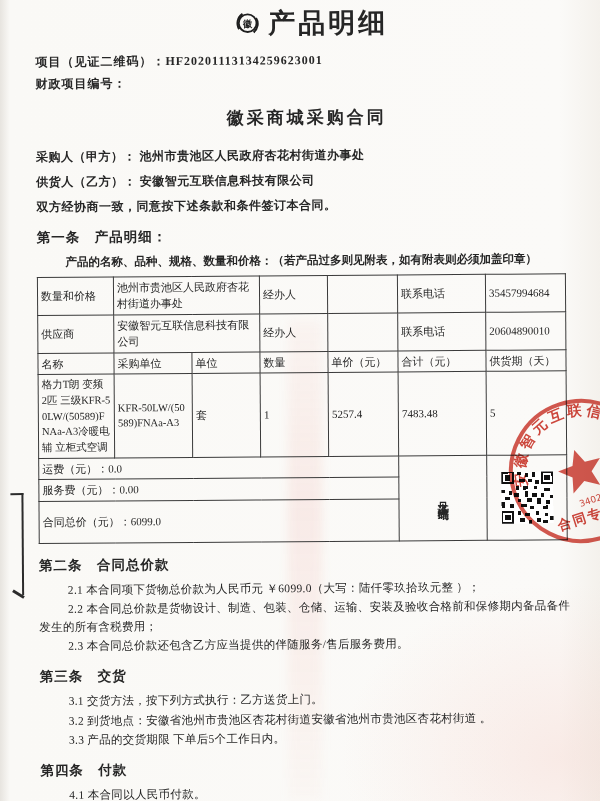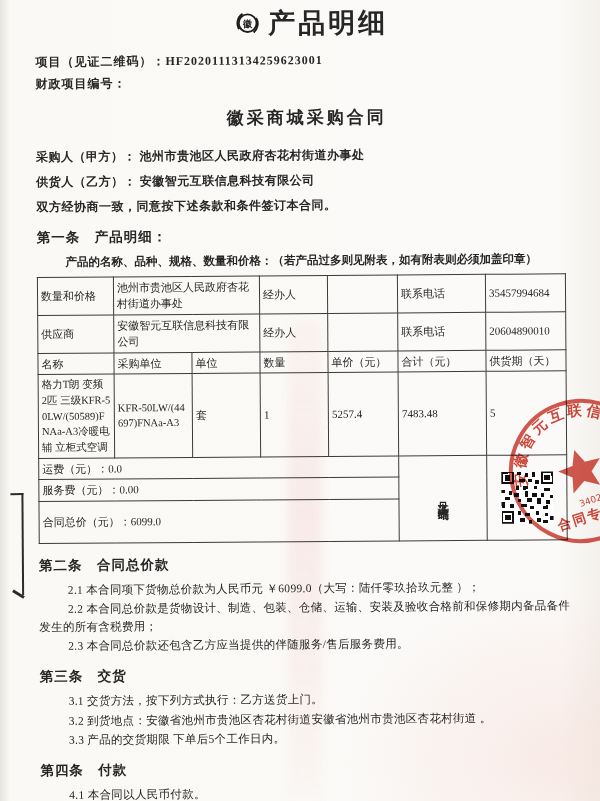--- a/index.html
+++ b/index.html
@@ -160,21 +160,21 @@
         <td class="hdr">名称</td>
         <td class="hdr">采购单位</td>
         <td class="hdr">单位</td>
         <td class="hdr">数量</td>
         <td class="hdr">单价（元）</td>
         <td class="hdr">合计（元）</td>
         <td class="hdr">供货期（天）</td>
       </tr>
       <tr class="prod-row">
         <td class="ctr" style="font-size:10.5px">格力T朗 变频 2匹 三级KFR-50LW/(50589)FNAa-A3冷暖电辅 立柜式空调</td>
-        <td class="ctr" style="font-size:10.5px">KFR-50LW/(44697)FNAa-A3</td>
+        <td class="ctr" style="font-size:10.5px">KFR-50LW/(50589)FNAa-A3</td>
         <td class="ctr">套</td>
         <td class="ctr">1</td>
         <td class="ctr">5257.4</td>
         <td class="ctr">7483.48</td>
         <td class="ctr">5</td>
       </tr>
       <tr class="fee-row">
         <td class="lbl" colspan="5">运费（元）：0.0</td>
         <td rowspan="3">
           <div class="vert">见证二维码</div>

